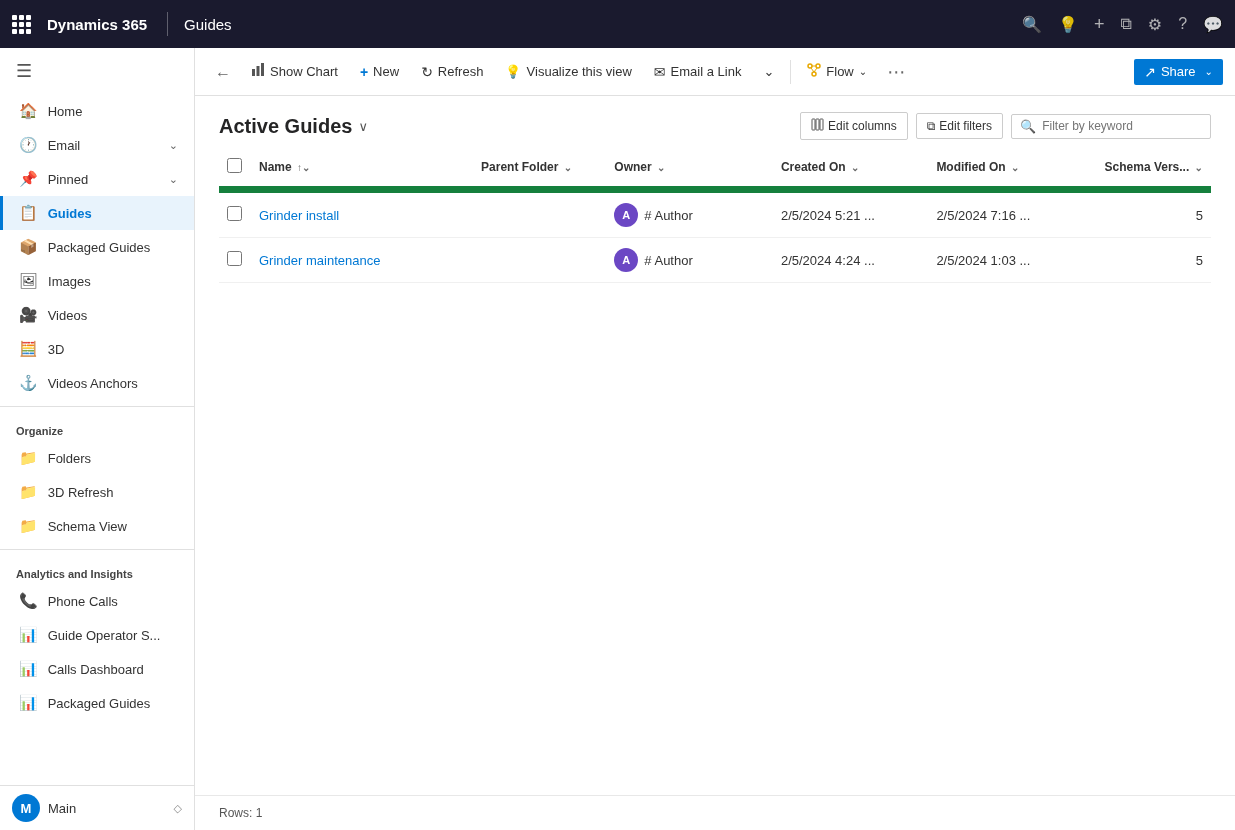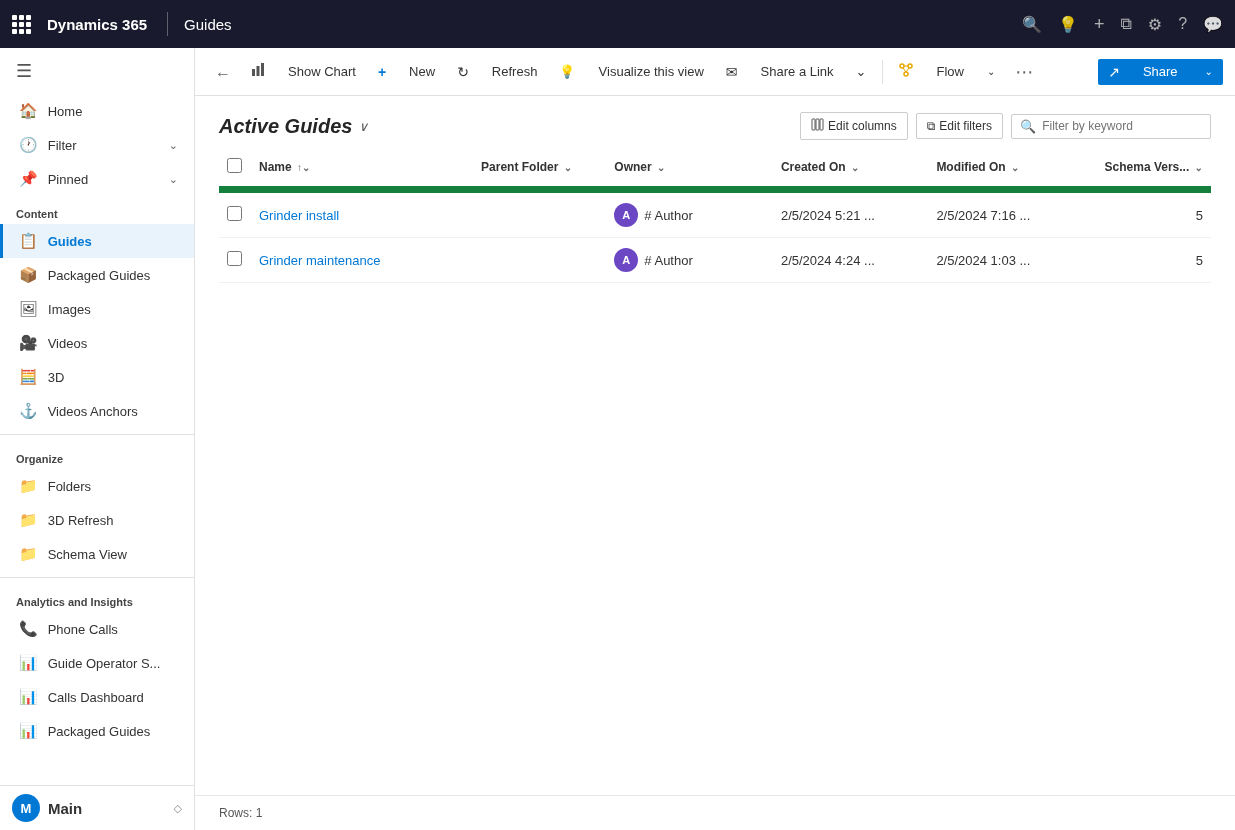--- a/index.html
+++ b/index.html
@@ -75,41 +75,41 @@
       align-items: center;
       gap: 8px;
       cursor: pointer;
     }
     .sidebar-bottom-avatar {
       width: 28px; height: 28px; border-radius: 50%;
       background: #0078d4; color: #fff;
       display: flex; align-items: center; justify-content: center;
       font-size: 13px; font-weight: 600; flex-shrink: 0;
     }
-    .sidebar-bottom-label { font-size: 15px; color: #333; font-weight: 700; }
+    .sidebar-bottom-label { font-size: 13px; color: #333; font-weight: 400; }
     .sidebar-bottom-chevron { margin-left: auto; font-size: 11px; color: #888; }
 
     
     .main-content { flex: 1; display: flex; flex-direction: column; overflow: hidden; background: #fff; }
 
     
     .toolbar {
       height: 48px;
       background: #fff;
       border-bottom: 1px solid #e0e0e0;
       display: flex;
       align-items: center;
       padding: 0 12px;
       gap: 2px;
       flex-shrink: 0;
     }
     .toolbar-btn {
       display: flex;
       align-items: center;
-      gap: 23px;
+      gap: 5px;
       padding: 5px 10px;
       border: none;
       background: transparent;
       cursor: pointer;
       font-size: 13px;
       color: #333;
       border-radius: 2px;
       white-space: nowrap;
     }
     .toolbar-btn .btn-icon { font-size: 14px; }
@@ -123,21 +123,21 @@
     .toolbar-back { font-size: 16px; color: #666; padding: 5px 8px; border: none; background: transparent; cursor: pointer; }
     .toolbar-more { font-size: 18px; color: #666; padding: 5px 8px; border: none; background: transparent; cursor: pointer; }
 
     
     .view-header {
       padding: 16px 24px 8px 24px;
       display: flex;
       align-items: center;
       justify-content: space-between;
     }
-    .view-title-row { display: flex; align-items: center; gap: 6px; font-style: italic; }
+    .view-title-row { display: flex; align-items: center; gap: 6px; }
     .view-title { font-size: 20px; font-weight: 600; color: #252526; }
     .view-title-chevron { font-size: 13px; color: #555; cursor: pointer; }
     .view-actions { display: flex; align-items: center; gap: 8px; }
     .view-action-btn {
       display: flex; align-items: center; gap: 4px;
       padding: 5px 10px; border: 1px solid #ccc;
       background: #fff; cursor: pointer; font-size: 12px;
       color: #333; border-radius: 2px;
     }
     .filter-search {
@@ -233,30 +233,29 @@
 
   <div class="sidebar">
     <div class="sidebar-hamburger">☰</div>
 
     <div class="sidebar-nav-item">
       <span class="icon">🏠</span>
       <span>Home</span>
     </div>
     <div class="sidebar-nav-item">
       <span class="icon">🕐</span>
-      <span>Filter</span>
+      <span>Email</span>
       <span class="chevron">⌄</span>
     </div>
     <div class="sidebar-nav-item">
       <span class="icon">📌</span>
       <span>Pinned</span>
       <span class="chevron">⌄</span>
     </div>
 
-    <div class="sidebar-section-label">Content</div>
 
     <div class="sidebar-nav-item active">
       <span class="icon">📋</span>
       <span>Guides</span>
     </div>
     <div class="sidebar-nav-item">
       <span class="icon">📦</span>
       <span>Packaged Guides</span>
     </div>
     <div class="sidebar-nav-item">
@@ -347,21 +346,21 @@
         <span>Refresh</span>
       </button>
 
       <button class="toolbar-btn">
         <span class="btn-icon" style="font-size:13px;">💡</span>
         <span>Visualize this view</span>
       </button>
 
       <button class="toolbar-btn">
         <span class="btn-icon">✉</span>
-        <span>Share a Link</span>
+        <span>Email a Link</span>
       </button>
 
       <button class="toolbar-btn">
         <span>⌄</span>
       </button>
 
       <div class="toolbar-divider-v"></div>
 
       <button class="toolbar-btn">
         <span class="btn-icon">

